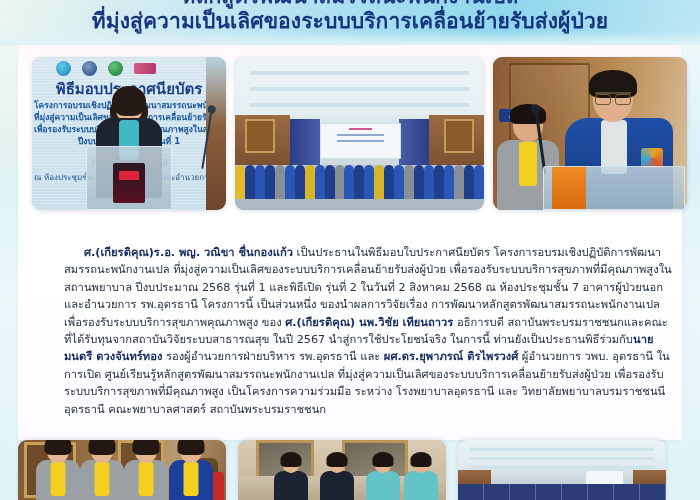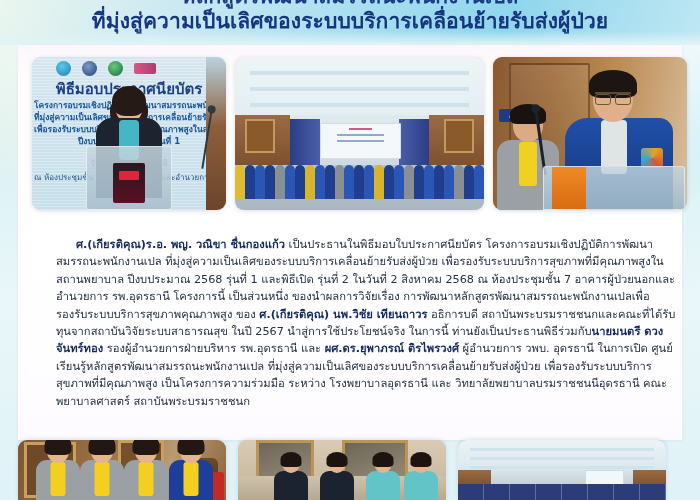--- a/index.html
+++ b/index.html
@@ -157,21 +157,21 @@
   .m-podium-band{position:absolute;left:8px;bottom:0;width:34px;height:42px;background:linear-gradient(180deg,#ef8a24,#d96c12);}
   .m-sign{position:absolute;left:6px;top:52px;width:42px;height:13px;background:#1c3d86;border-radius:2px;}
   .m-sign span{display:block;font-size:6px;color:#fff;text-align:center;line-height:13px;}
 
   
   #bodytext{
     position:absolute;left:18px;top:183px;width:664px;
     padding:0 12px;box-sizing:border-box;
     font-size:11.2px;line-height:17.4px;color:#243042;text-align:left;
   }
-  #bodytext p{margin:8px;text-indent:20px;}
+  #bodytext p{margin:16px;text-indent:20px;}
   #bodytext b{color:#132a5e;font-weight:bold;}
 
   
   #photos-bottom{
     position:absolute;left:0;top:440px;width:700px;height:60px;
     display:flex;gap:12px;padding:0 18px;box-sizing:border-box;align-items:flex-start;
   }
   .pb{position:relative;overflow:hidden;border-radius:9px 9px 0 0;height:60px;
       box-shadow:0 -1px 4px rgba(40,70,100,0.14);flex:none;background:#c2ccd3;}
   .b1{width:208px;} .b2{width:208px;} .b3{width:208px;}

